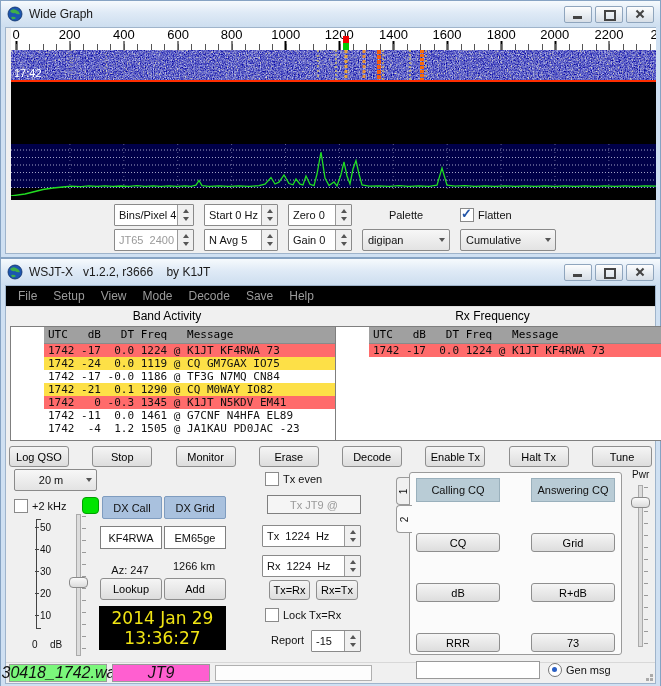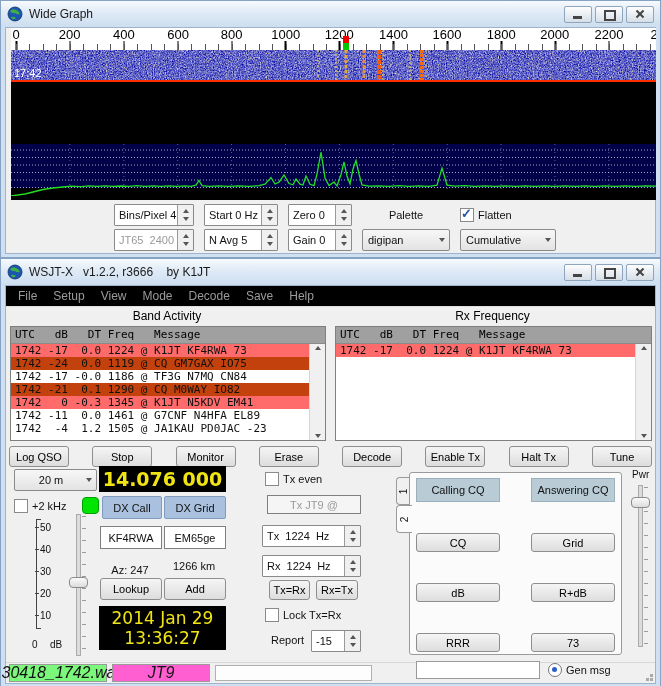--- a/index.html
+++ b/index.html
@@ -57,27 +57,27 @@
   .combo .carr{width:14px;display:flex;justify-content:center;}
   .chk{display:flex;align-items:center;gap:4px;font-size:11px;}
   .chk .box{width:12px;height:12px;border:1px solid #8a8a8a;background:#fff;position:relative;flex:0 0 auto;}
   .chk .box.on::after{content:"✓";position:absolute;left:0px;top:-3px;color:#2456a8;font-size:13px;font-weight:bold;}
   
   #main-win{top:258px;height:428px;}
   .menubar{height:20px;display:flex;align-items:center;padding-left:4px;background:#000000;border-bottom:1px solid #e0e0e0;}
   .menubar span{padding:2px 8px;color:#9b9b9b;}
   #main-body{position:relative;height:376px;background:#f0f0f0;font-size:11px;}
   .grp-label{position:absolute;top:2px;font-size:12px;color:#000;text-align:center;}
-  .dpanel{position:absolute;top:19px;height:113px;border:1px solid #7f7f7f;background:#fff;display:flex;flex-direction:column;}
+  .dpanel{position:absolute;top:19px;height:113px;border:1px solid #7f7f7f;background:#fff;display:flex;flex-direction:column;padding-left:33px;}
   .dhead{height:16px;background:#a0a0a0;border-bottom:1px solid #8a8a8a;color:#000;
          font-family:"DejaVu Sans Mono",monospace;font-size:11px;line-height:16px;padding-left:4px;white-space:pre;}
   .dbody{flex:1;position:relative;overflow:hidden;font-family:"DejaVu Sans Mono",monospace;font-size:11px;}
   .drow{height:13px;line-height:13px;white-space:pre;padding-left:4px;}
   .hl-red{background:#ff6b6b;}
-  .hl-green{background:#c2410c;}
+  .hl-green{background:#fde047;}
   .vsb{position:absolute;right:0;top:0;bottom:0;width:15px;background:#f0f0f0;border-left:1px solid #d5d5d5;
        display:flex;flex-direction:column;justify-content:space-between;align-items:center;padding:2px 0;}
   .btn{border:1px solid #8e8e8e;border-radius:3px;background:linear-gradient(#f5f5f5,#dddddd);
        font-size:11px;color:#000;display:flex;align-items:center;justify-content:center;}
   .actrow{position:absolute;left:3px;right:3px;top:139px;height:19px;display:flex;justify-content:space-between;}
   .actrow .btn{width:58px;height:19px;}
   .lcd{background:#000;color:#f0e414;display:flex;align-items:center;justify-content:center;
        font-family:"DejaVu Sans",sans-serif;}
   .field{border:1px solid #7f7f7f;background:#fff;display:flex;align-items:center;justify-content:center;font-size:11px;}
   .lamp{position:absolute;width:15px;height:15px;border-radius:4px;background:#00e400;border:1px solid #00a000;}
@@ -370,21 +370,20 @@
         <div class="btn">Halt Tx</div>
         <div class="btn">Tune</div>
       </div>
 
       <div class="combo abs" style="left:8px;top:162px;width:81px;height:20px">
         <span class="ctext" style="text-align:center">20 m</span>
         <span class="carr">
             <i class="tri-dn"></i>
           </span>
       </div>
-      <div class="lcd abs" style="left:93px;top:159px;width:127px;height:26px;font-size:19px;font-weight:bold">14.076 000</div>
 
       <label class="chk abs" style="left:8px;top:192px">
         <span class="box"></span>
         <span>+2 kHz</span>
       </label>
       <div class="lamp abs" style="left:76px;top:190px"></div>
       <div class="dxbtn" style="left:96px;top:189px;width:58px">DX Call</div>
       <div class="dxbtn" style="left:158px;top:189px;width:60px">DX Grid</div>
       <div class="field abs" style="left:94px;top:219px;width:60px;height:21px">KF4RWA</div>
       <div class="field abs" style="left:158px;top:219px;width:60px;height:21px">EM65ge</div>

